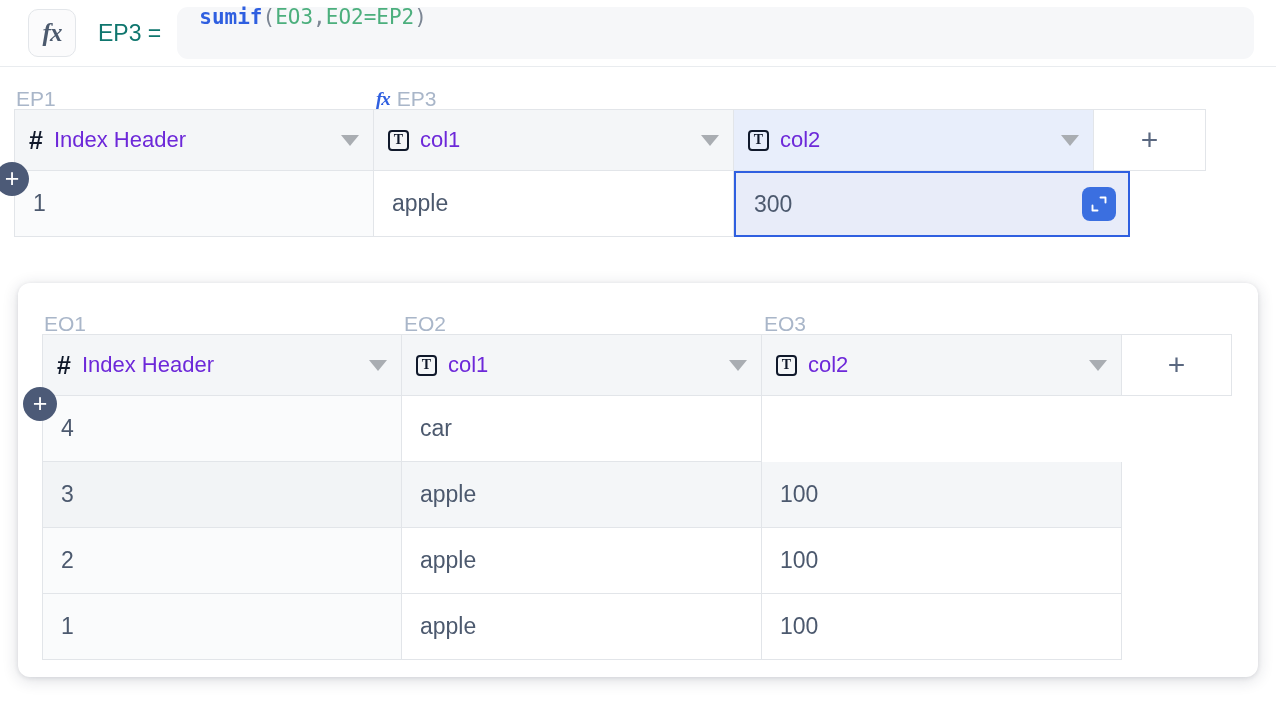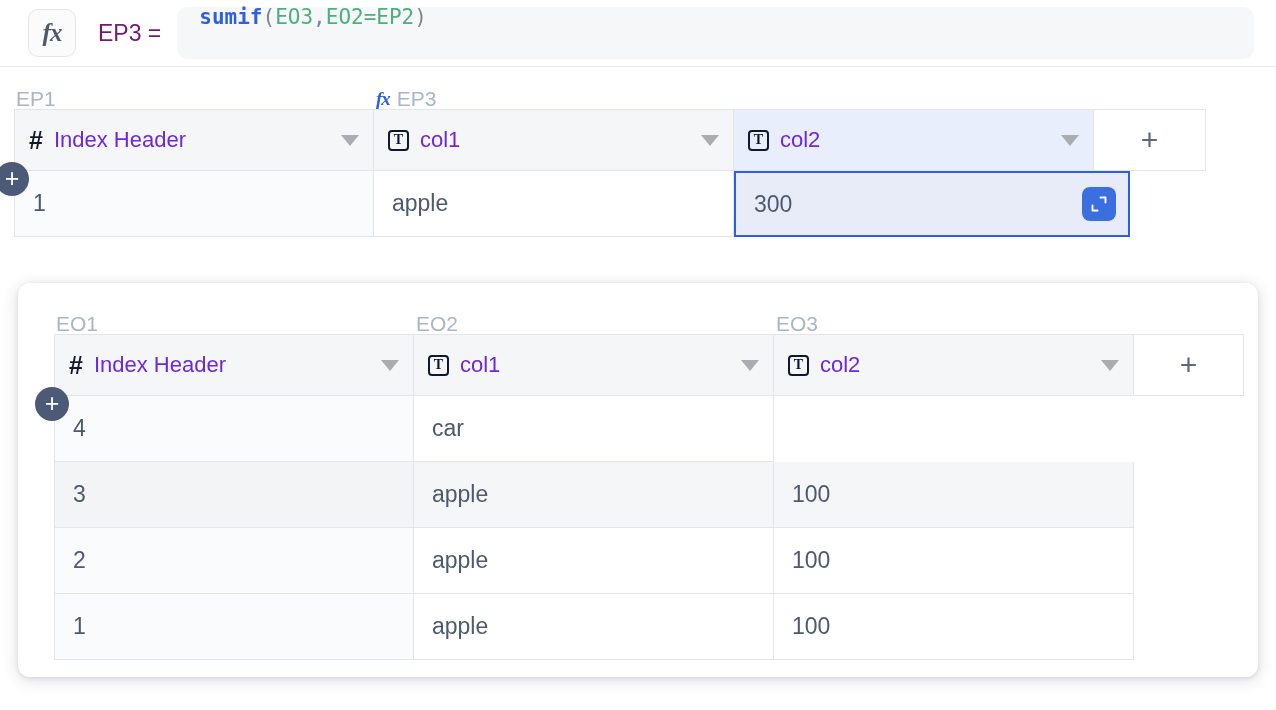--- a/index.html
+++ b/index.html
@@ -38,21 +38,21 @@
     font-family: "Liberation Serif", "DejaVu Serif", serif;
     font-style: italic;
     font-weight: 700;
     font-size: 25px;
     color: #4c5a6e;
     letter-spacing: -1px;
   }
   .formula-target {
     margin-left: 22px;
     font-size: 23px;
-    color: #701a75;
+    color: #0f766e;
     white-space: nowrap;
     flex: 0 0 auto;
   }
   .formula-input {
     margin-left: 16px;
     height: 52px;
     flex: 1 1 auto;
     margin-right: 22px;
     background: #f6f7f9;
     border-radius: 11px;
@@ -236,21 +236,21 @@
   #source-card {
     position: absolute;
     left: 18px; top: 283px;
     width: 1240px; height: 394px;
     background: #ffffff;
     border-radius: 12px;
     box-shadow: 0 3px 16px rgba(30,40,60,0.16), 0 1px 4px rgba(30,40,60,0.10);
   }
   #source-table {
     position: absolute;
-    left: 36px; top: 17px;
+    left: 24px; top: 17px;
   }
 </style>
 </head>
 <body>
 
 <div class="page-bg"></div>
 
 <div class="formula-bar">
   <div class="fx-button">
     <span class="fx-glyph">fx</span>

